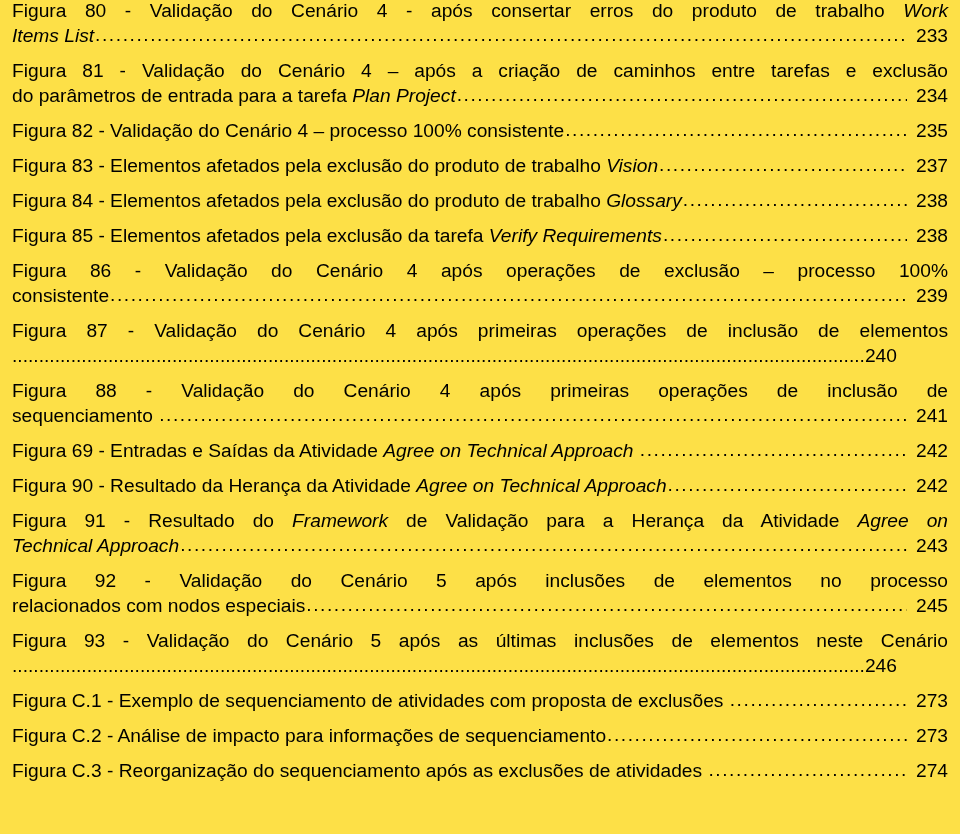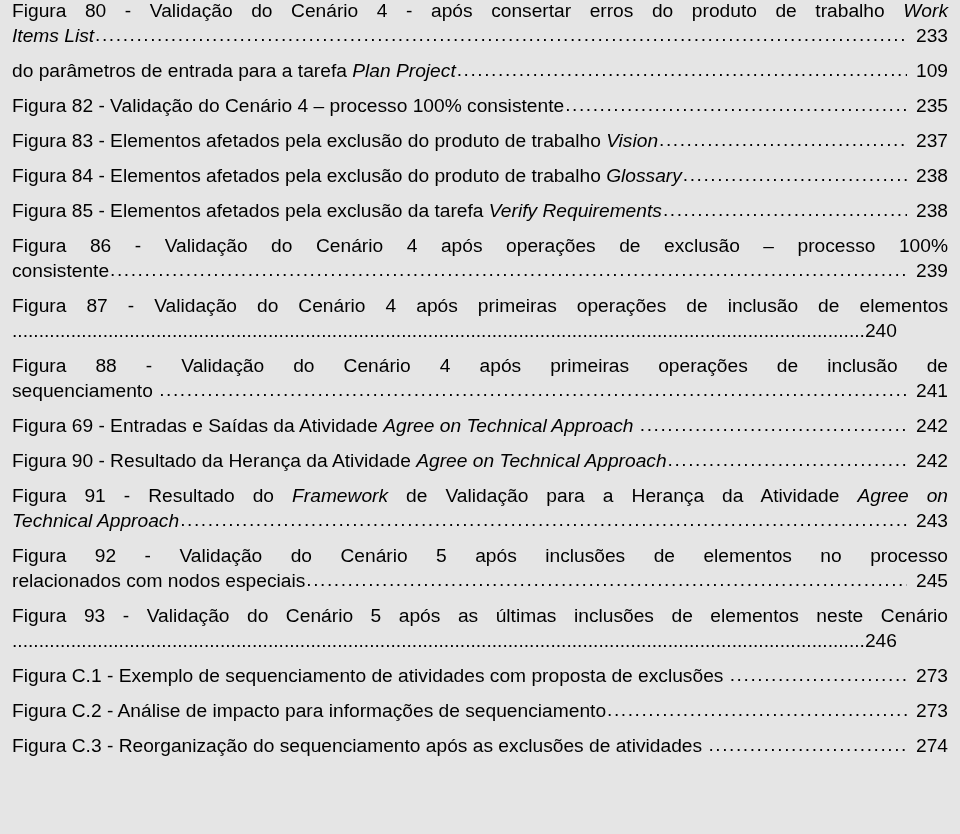--- a/index.html
+++ b/index.html
@@ -15,21 +15,21 @@
     color: #000000;
     overflow: hidden;
   }
 
   #page {
     position: relative;
     width: 960px;
     height: 834px;
     padding: 0;
     box-sizing: border-box;
-    background: #e5e5e5;
+    background: #fde047;
   }
 
   #toc-list {
     position: absolute;
     left: 12px;
     top: -2px;
     width: 936px;
   }
 
   
@@ -100,25 +100,26 @@
   <div id="toc-list">
       <div class="toc-entry" id="figura-80">
         <div class="toc-body"><span>Figura 80 - Validação do Cenário 4 - após consertar erros do produto de trabalho </span><span class="it">Work</span></div>
         <div class="toc-tail">
           <span class="tail-text it">Items List</span>
           <span class="leaders">................................................................................................................................................................</span>
           <span class="pageno"> 233</span>
         </div>
       </div>
       <div class="toc-entry" id="figura-81">
+        <div class="toc-body"><span>Figura 81 - Validação do Cenário 4 – após a criação de caminhos entre tarefas e exclusão</span></div>
         <div class="toc-tail">
           <span class="tail-text">do parâmetros de entrada para a tarefa </span>
           <span class="tail-text it">Plan Project</span>
           <span class="leaders">................................................................................................................................................................</span>
-          <span class="pageno"> 109</span>
+          <span class="pageno"> 234</span>
         </div>
       </div>
       <div class="toc-entry" id="figura-82">
         <div class="toc-tail">
           <span class="tail-text">Figura 82 - Validação do Cenário 4 – processo 100% consistente</span>
           <span class="leaders">................................................................................................................................................................</span>
           <span class="pageno"> 235</span>
         </div>
       </div>
       <div class="toc-entry" id="figura-83">

